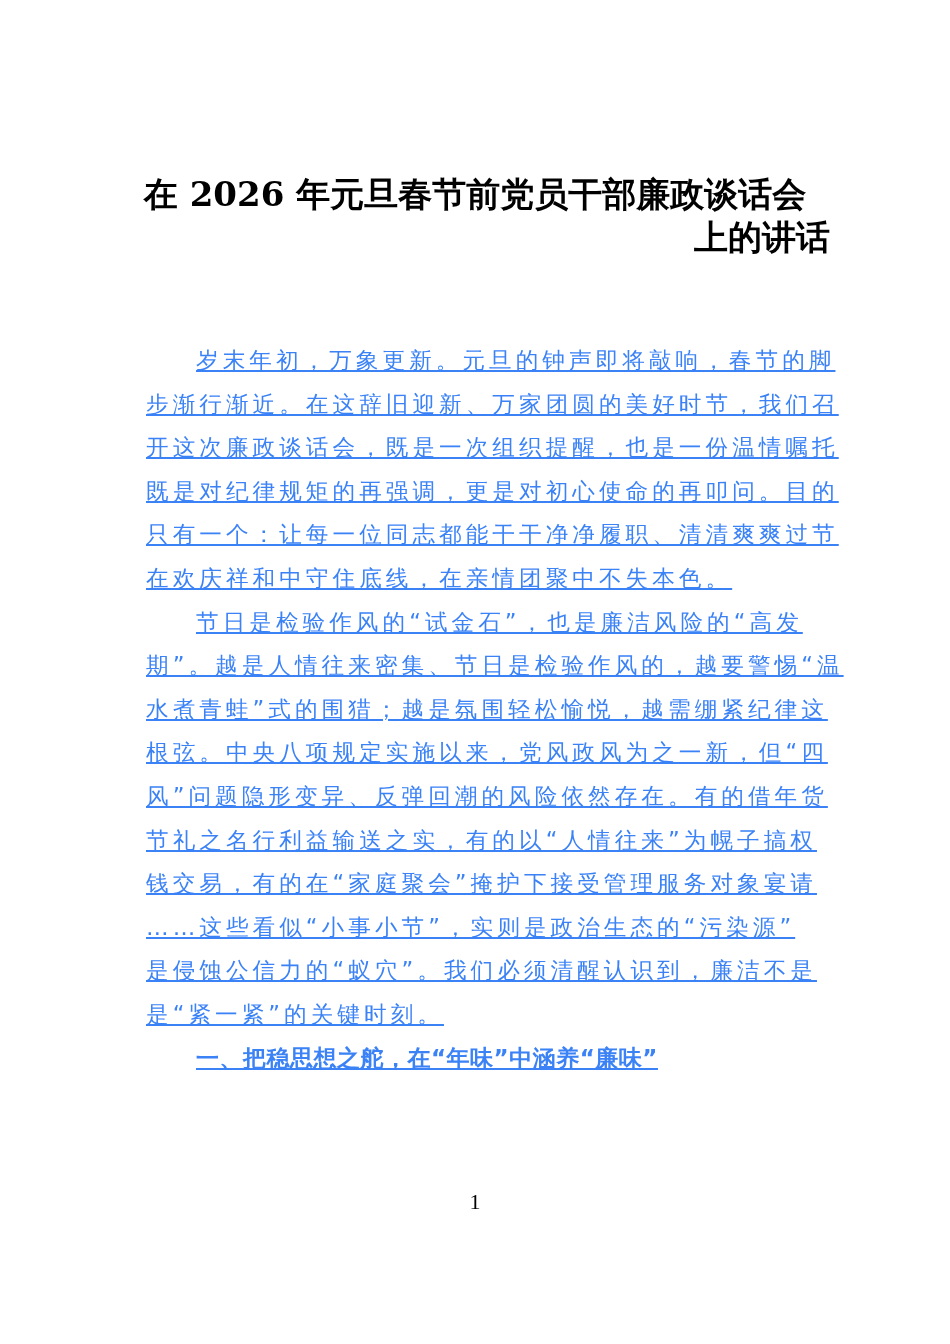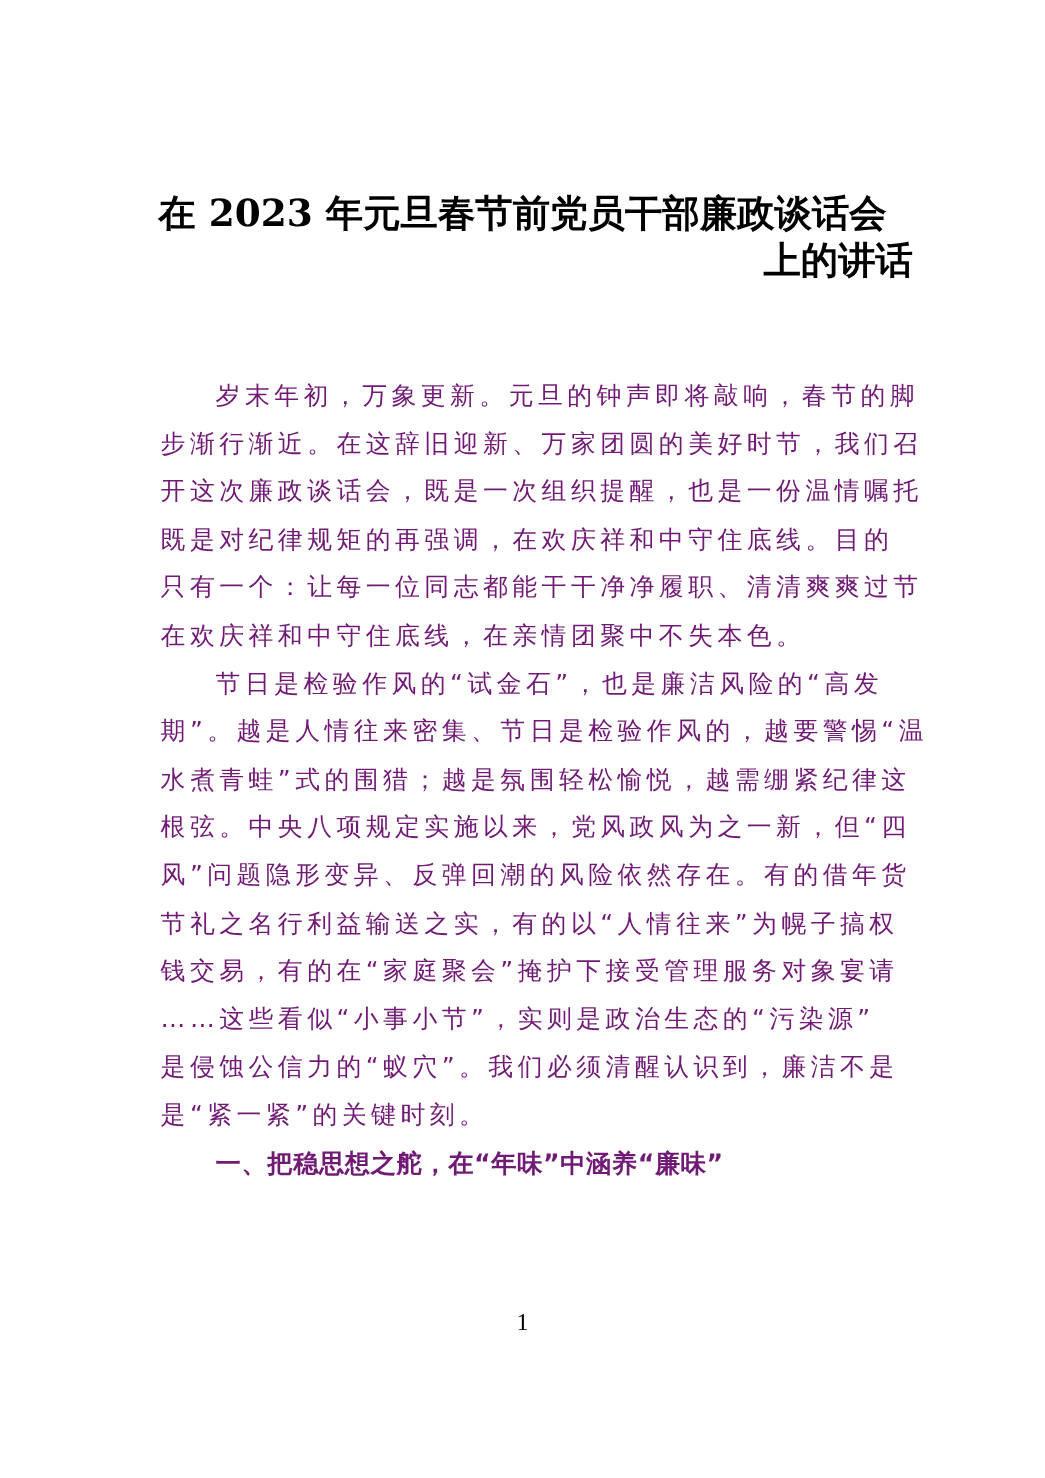--- a/index.html
+++ b/index.html
@@ -37,21 +37,22 @@
     .title-line2 { top: 219px; text-align: right; }
     .body-text {
       position: absolute;
       left: 146px;
       width: 664px;
       top: 339px;
       font-family: "DejaVu Sans", "Liberation Sans", sans-serif;
       font-size: 22.6px;
       line-height: 43.6px;
       letter-spacing: 4.05px;
-      color: #701a75;
+      color: #3b82f6;
+      text-decoration: underline;
     }
     .line {
       display: block;
       white-space: nowrap;
       height: 43.6px;
     }
     .indent { padding-left: 50px; }
     .heading {
       font-weight: bold;
       letter-spacing: 0.5px;
@@ -66,29 +67,29 @@
       font-family: "Liberation Serif", "DejaVu Serif", serif;
       font-size: 22px;
       color: #000;
     }
   </style>
 </head>
 <body>
 
 <div class="page">
 
-  <h1 class="title title-line1">在 2023 年元旦春节前党员干部廉政谈话会</h1>
+  <h1 class="title title-line1">在 2026 年元旦春节前党员干部廉政谈话会</h1>
   <h1 class="title title-line2">上的讲话</h1>
 
   <div class="body-text">
     <div>
       <span class="line indent">岁末年初，万象更新。元旦的钟声即将敲响，春节的脚</span>
       <span class="line">步渐行渐近。在这辞旧迎新、万家团圆的美好时节，我们召</span>
       <span class="line">开这次廉政谈话会，既是一次组织提醒，也是一份温情嘱托</span>
-      <span class="line">既是对纪律规矩的再强调，在欢庆祥和中守住底线。目的</span>
+      <span class="line">既是对纪律规矩的再强调，更是对初心使命的再叩问。目的</span>
       <span class="line">只有一个：让每一位同志都能干干净净履职、清清爽爽过节</span>
       <span class="line">在欢庆祥和中守住底线，在亲情团聚中不失本色。</span>
     </div>
     <div>
       <span class="line indent">节日是检验作风的“试金石”，也是廉洁风险的“高发</span>
       <span class="line">期”。越是人情往来密集、节日是检验作风的，越要警惕“温</span>
       <span class="line">水煮青蛙”式的围猎；越是氛围轻松愉悦，越需绷紧纪律这</span>
       <span class="line">根弦。中央八项规定实施以来，党风政风为之一新，但“四</span>
       <span class="line">风”问题隐形变异、反弹回潮的风险依然存在。有的借年货</span>
       <span class="line">节礼之名行利益输送之实，有的以“人情往来”为幌子搞权</span>

